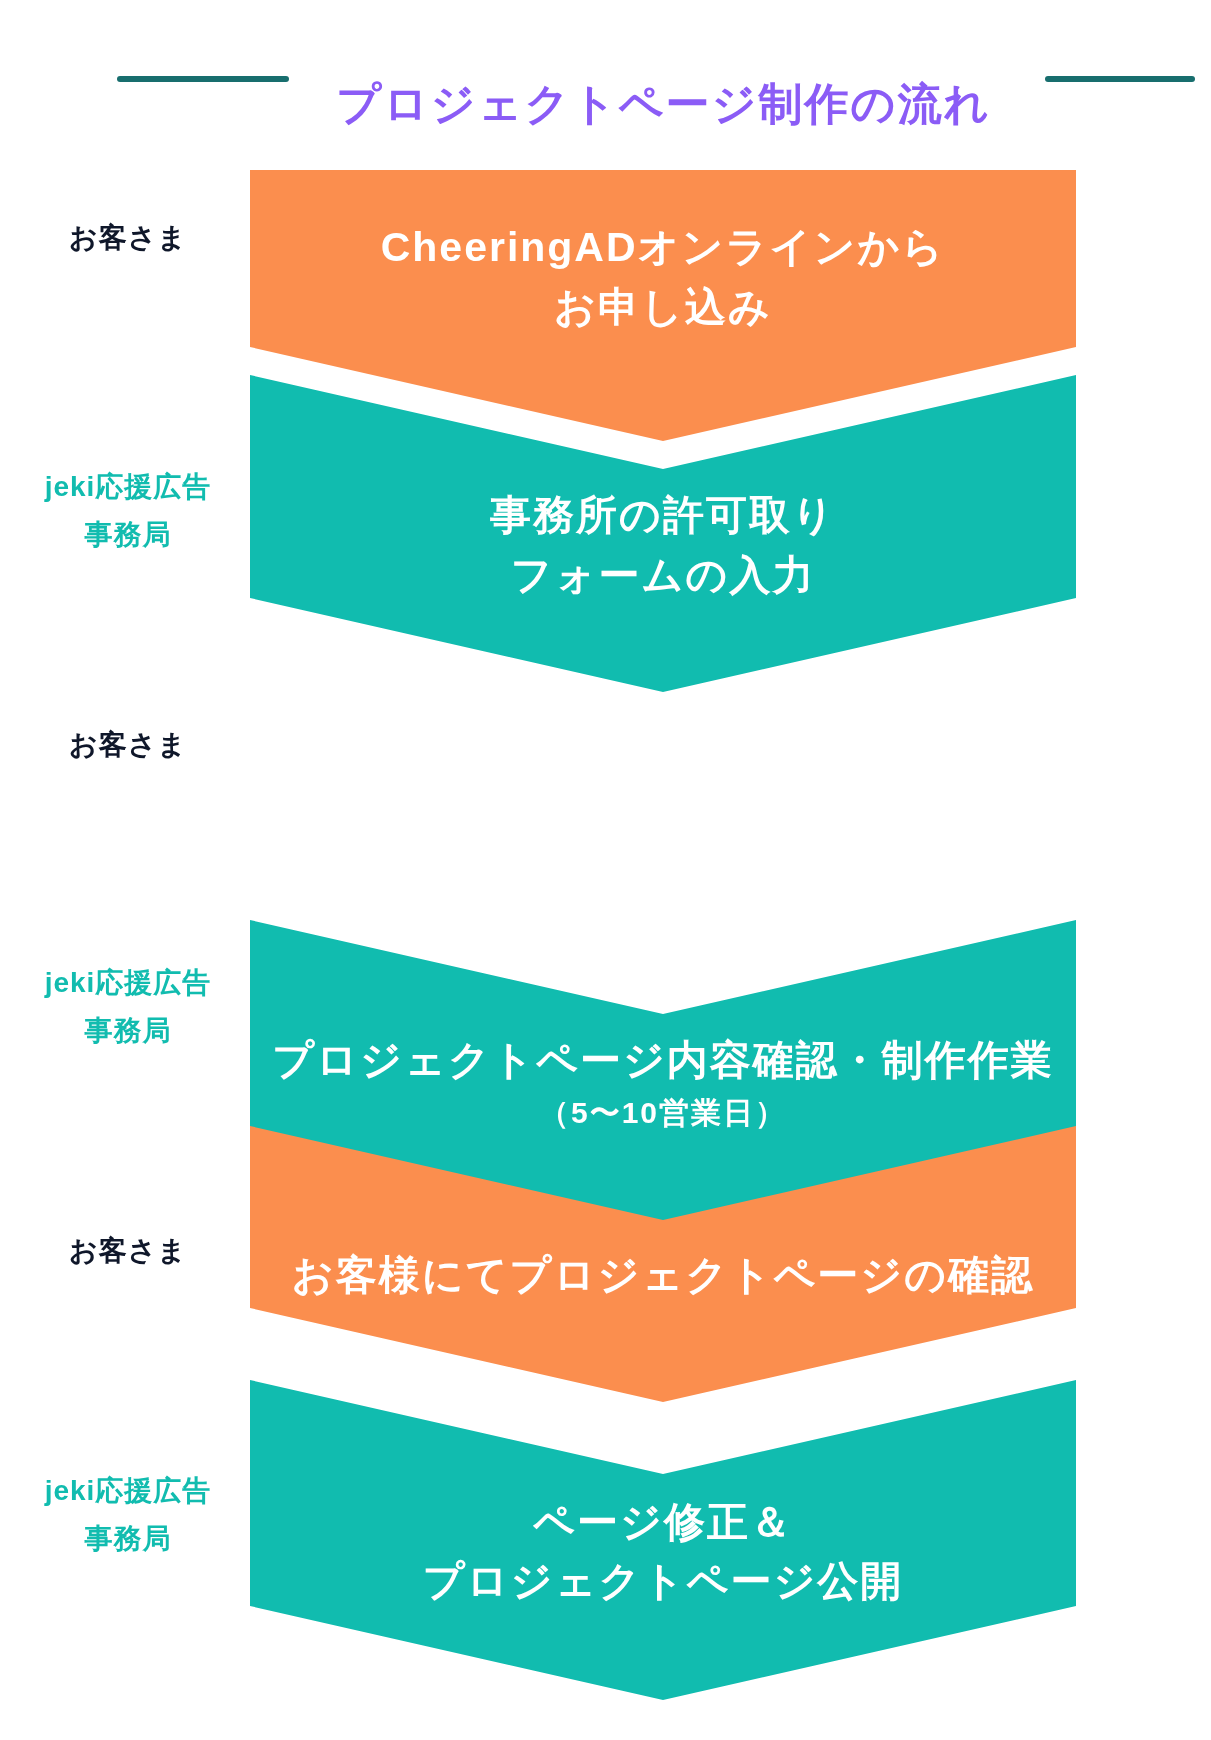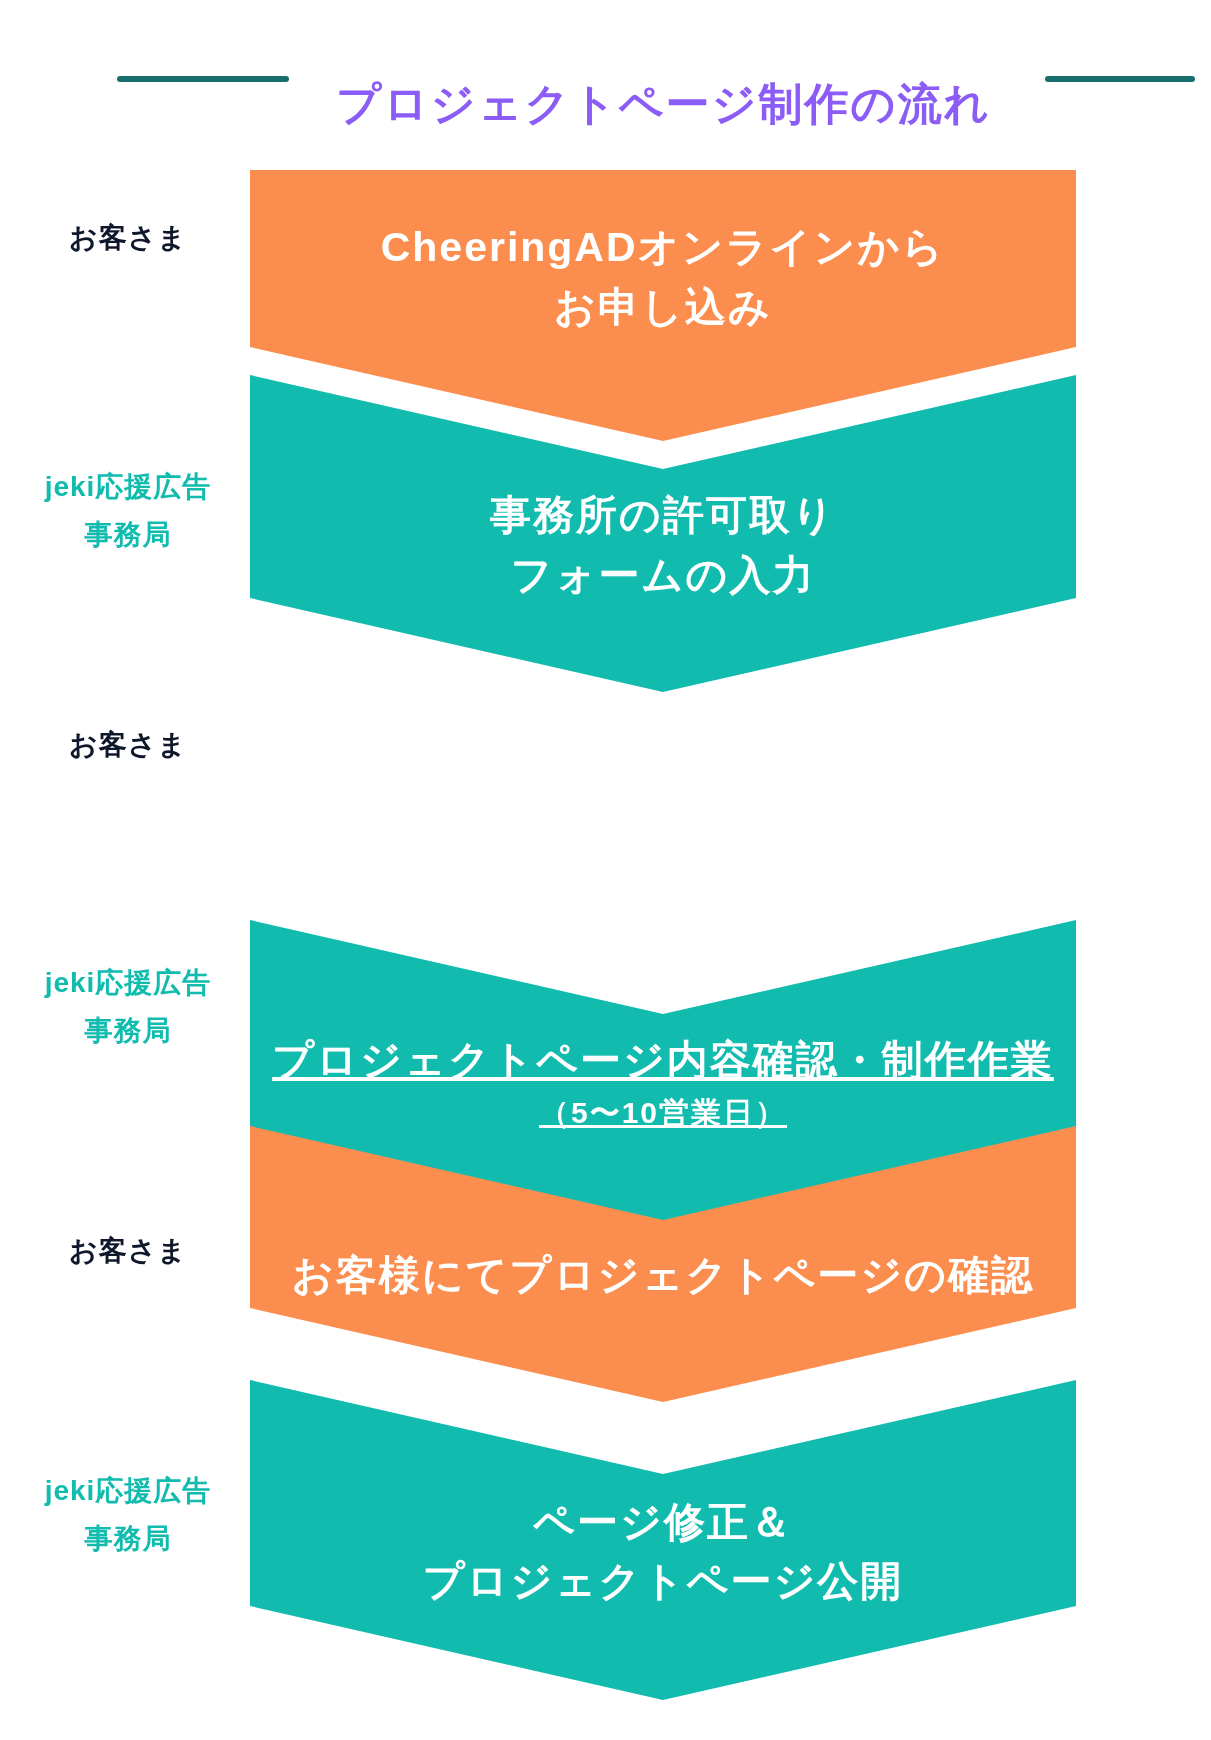--- a/index.html
+++ b/index.html
@@ -39,21 +39,21 @@
   }
   .chevron.notch{
     clip-path:polygon(0 0,50% 94px,100% 0,100% calc(100% - 94px),50% 100%,0 calc(100% - 94px));
     padding-top:94px;padding-bottom:70px;
   }
   .orange{background:#fb8e4e;}
   .teal{background:#11bcaf;}
   .b1{top:170px;height:271px;}
   .b2{top:375px;height:317px;}
   .b3{top:630px;height:358px;}
-  .b4{top:920px;height:302px;text-decoration:underline;}
+  .b4{top:920px;height:302px;}
   .b5{top:1126px;height:276px;}
   .b6{top:1380px;height:320px;}
   .step-line{
     font-size:41px;line-height:1.45;
     letter-spacing:2px;
     white-space:nowrap;
   }
   .step-line.sub{
     font-size:30px;line-height:1.5;
   }

